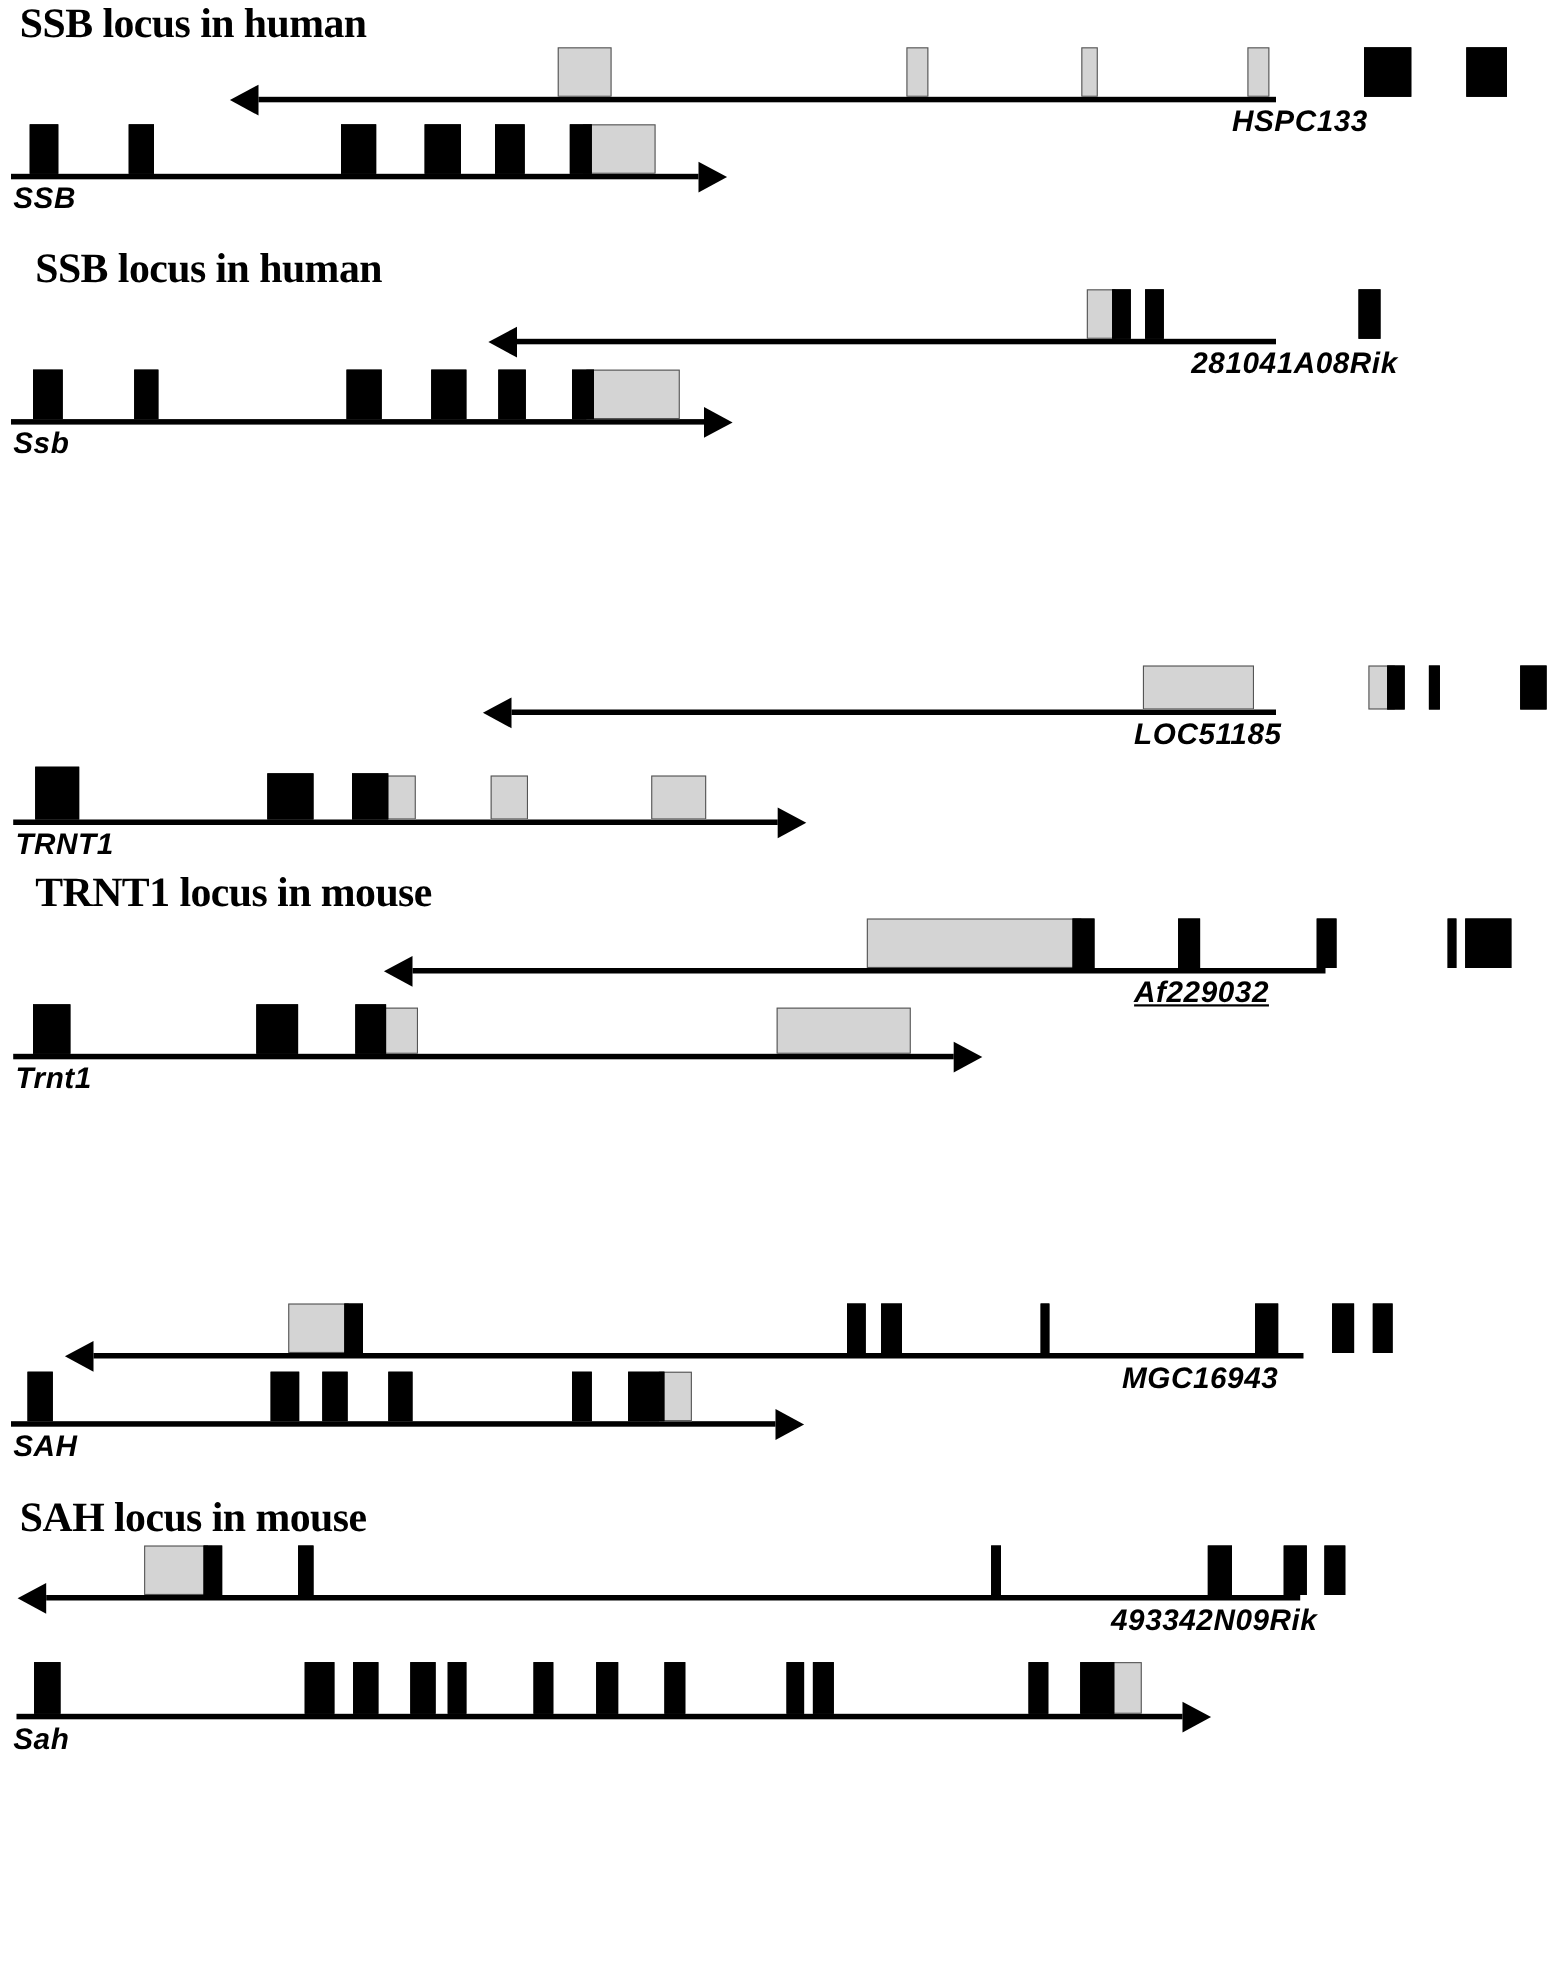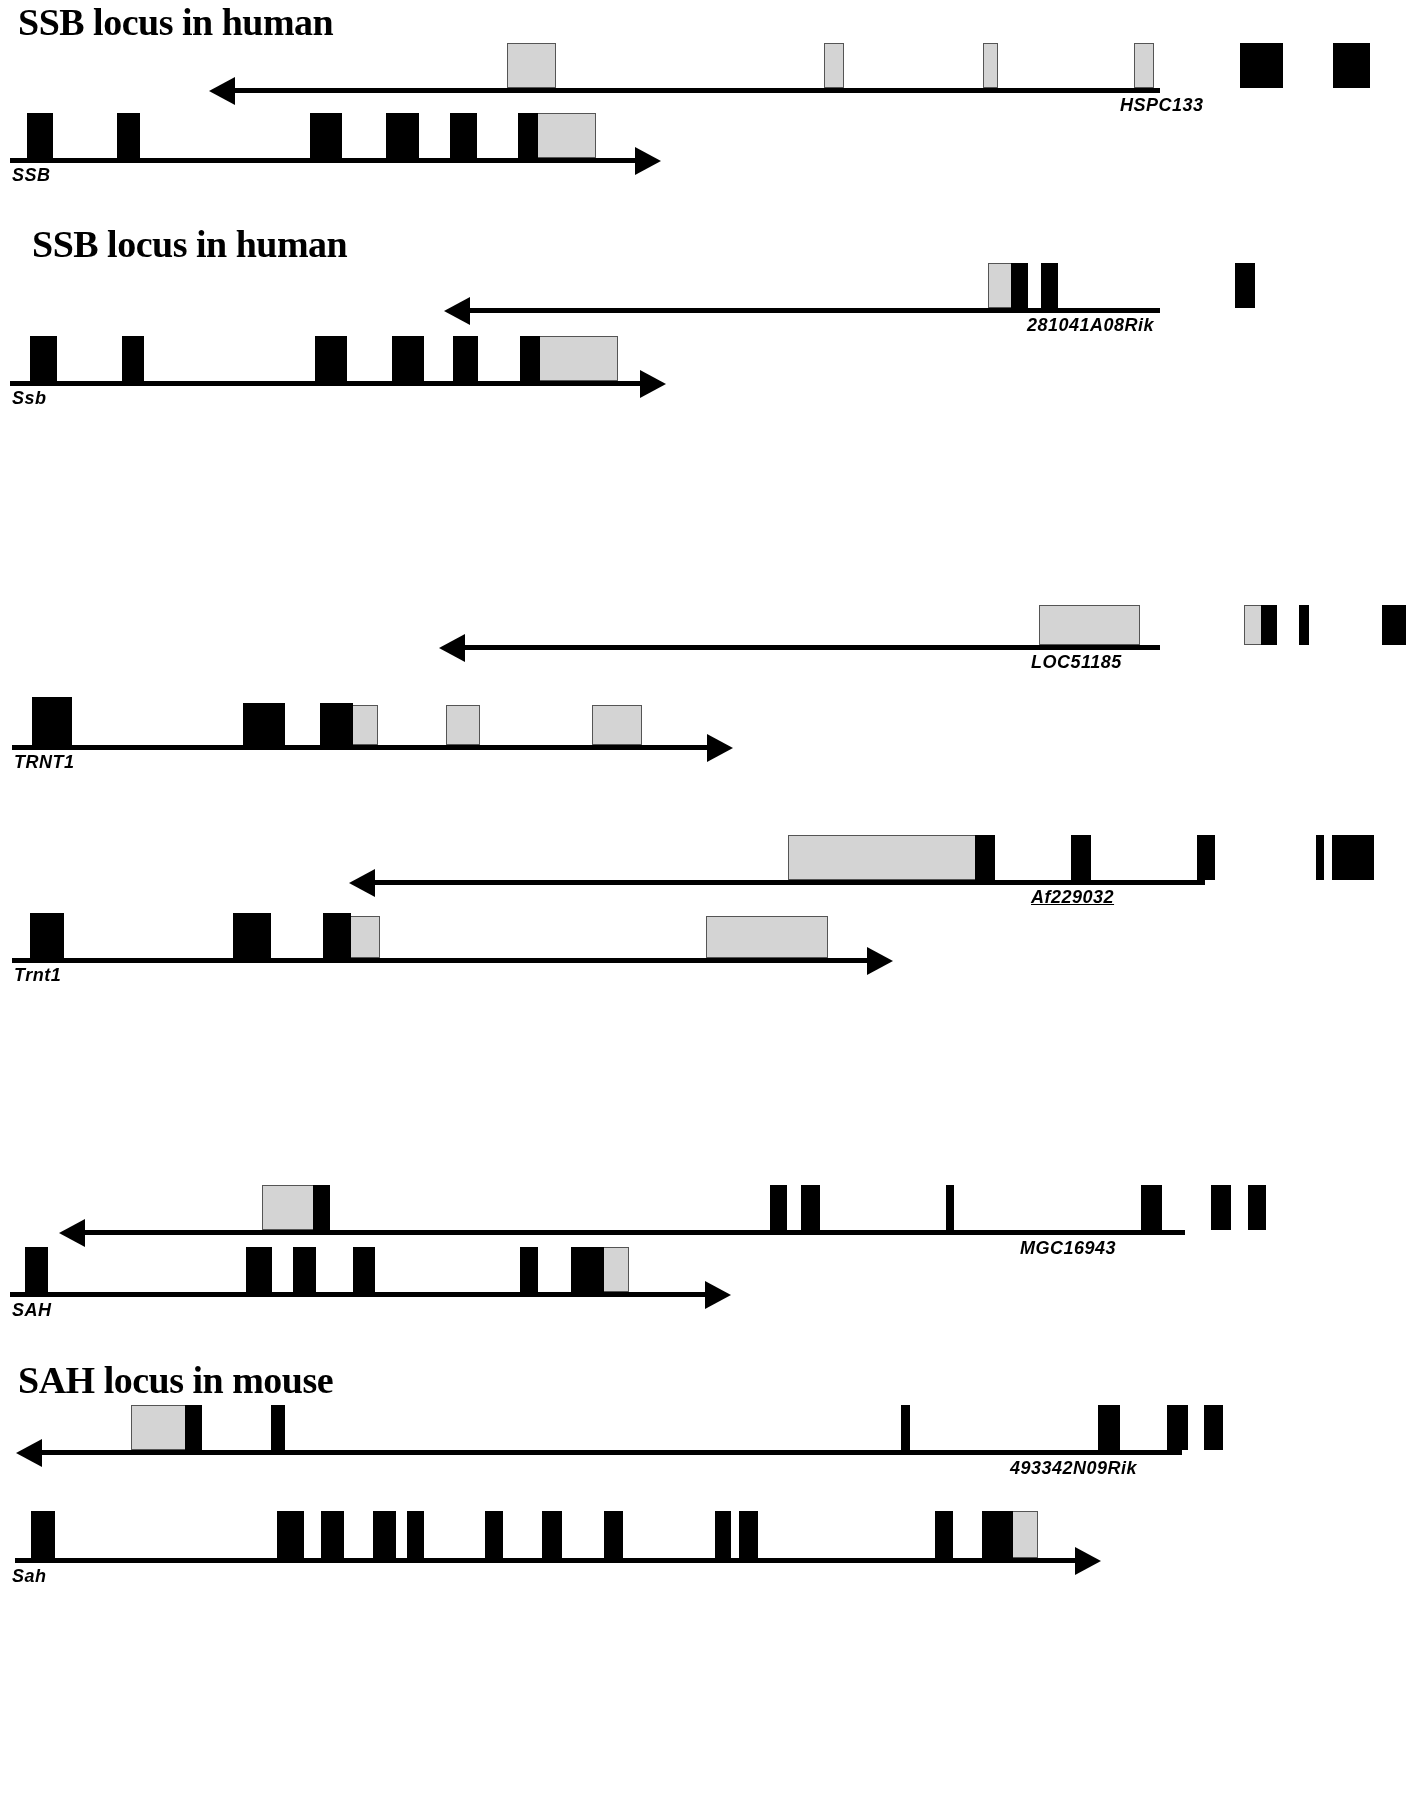--- a/index.html
+++ b/index.html
@@ -31,21 +31,21 @@
     white-space: nowrap;
     letter-spacing: -0.5px;
   }
 
   
   .gene-label {
     position: absolute;
     font-family: "Liberation Sans", sans-serif;
     font-weight: bold;
     font-style: italic;
-    font-size: 18px;
+    font-size: 27px;
     color: #000;
     white-space: nowrap;
     letter-spacing: 0.5px;
   }
   .gene-label.right {
     text-align: right;
   }
 
   
   .track {
@@ -128,21 +128,21 @@
     <div class="gene-label" style="left: 12px; top: 165px;">SSB</div>
     <div class="panel-title" style="left: 32px; top: 222px;">SSB locus in human</div>
     <div class="track" style="left: 470px; top: 308px; width: 690px;">
       <div class="axis"></div>
       <div class="arrow-left"></div>
       <div class="exon grey" style="left: 518px; width: 26px; height: 45px; z-index: 2;"></div>
       <div class="exon black" style="left: 541px; width: 17px; height: 45px; z-index: 3;"></div>
       <div class="exon black" style="left: 571px; width: 17px; height: 45px; z-index: 3;"></div>
       <div class="exon black" style="left: 765px; width: 20px; height: 45px; z-index: 3;"></div>
     </div>
-    <div class="gene-label right" style="left: 1027px; top: 315px;">281041A08Rik</div>
+    <div class="gene-label right" style="left: 1083px; top: 315px;">281041A08Rik</div>
     <div class="track" style="left: 10px; top: 381px; width: 630px;">
       <div class="axis"></div>
       <div class="arrow-right"></div>
       <div class="exon black" style="left: 20px; width: 27px; height: 45px; z-index: 3;"></div>
       <div class="exon black" style="left: 112px; width: 22px; height: 45px; z-index: 3;"></div>
       <div class="exon black" style="left: 305px; width: 32px; height: 45px; z-index: 3;"></div>
       <div class="exon black" style="left: 382px; width: 32px; height: 45px; z-index: 3;"></div>
       <div class="exon black" style="left: 443px; width: 25px; height: 45px; z-index: 3;"></div>
       <div class="exon black" style="left: 510px; width: 20px; height: 45px; z-index: 3;"></div>
       <div class="exon grey" style="left: 523px; width: 85px; height: 45px; z-index: 2;"></div>
@@ -162,20 +162,21 @@
       <div class="axis"></div>
       <div class="arrow-right"></div>
       <div class="exon black" style="left: 20px; width: 40px; height: 48px; z-index: 3;"></div>
       <div class="exon black" style="left: 231px; width: 42px; height: 42px; z-index: 3;"></div>
       <div class="exon black" style="left: 308px; width: 33px; height: 42px; z-index: 3;"></div>
       <div class="exon grey" style="left: 330px; width: 36px; height: 40px; z-index: 2;"></div>
       <div class="exon grey" style="left: 434px; width: 34px; height: 40px; z-index: 2;"></div>
       <div class="exon grey" style="left: 580px; width: 50px; height: 40px; z-index: 2;"></div>
     </div>
     <div class="gene-label" style="left: 14px; top: 752px;">TRNT1</div>
+    <div class="panel-title" style="left: 32px; top: 790px;">TRNT1 locus in mouse</div>
     <div class="track" style="left: 375px; top: 880px; width: 830px;">
       <div class="axis"></div>
       <div class="arrow-left"></div>
       <div class="exon grey" style="left: 413px; width: 195px; height: 45px; z-index: 2;"></div>
       <div class="exon black" style="left: 600px; width: 20px; height: 45px; z-index: 3;"></div>
       <div class="exon black" style="left: 696px; width: 20px; height: 45px; z-index: 3;"></div>
       <div class="exon black" style="left: 822px; width: 18px; height: 45px; z-index: 3;"></div>
       <div class="exon black" style="left: 941px; width: 8px; height: 45px; z-index: 3;"></div>
       <div class="exon black" style="left: 957px; width: 42px; height: 45px; z-index: 3;"></div>
     </div>

